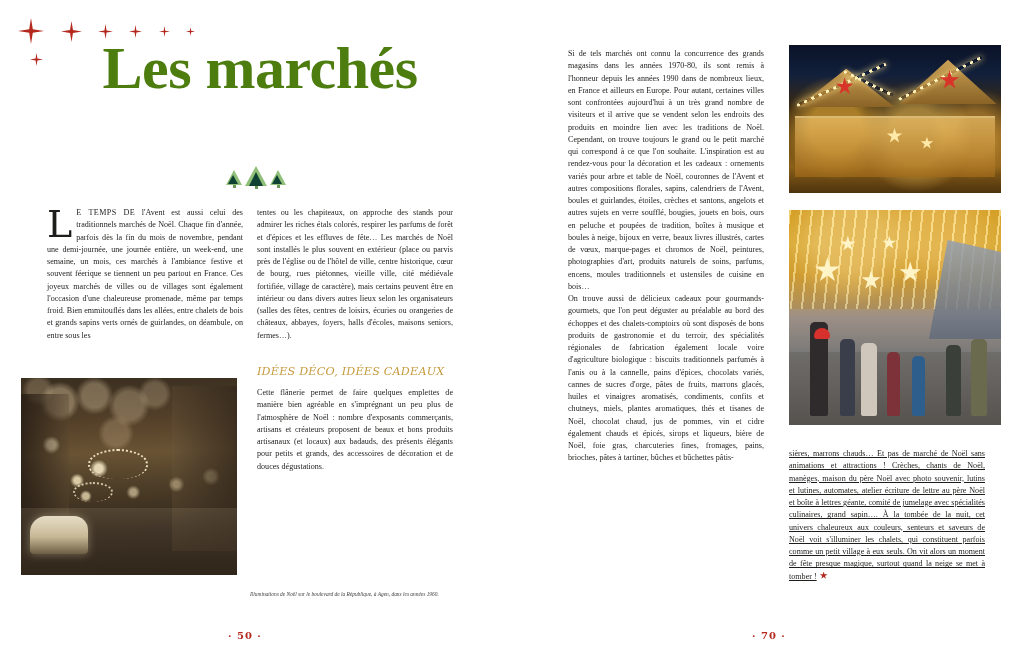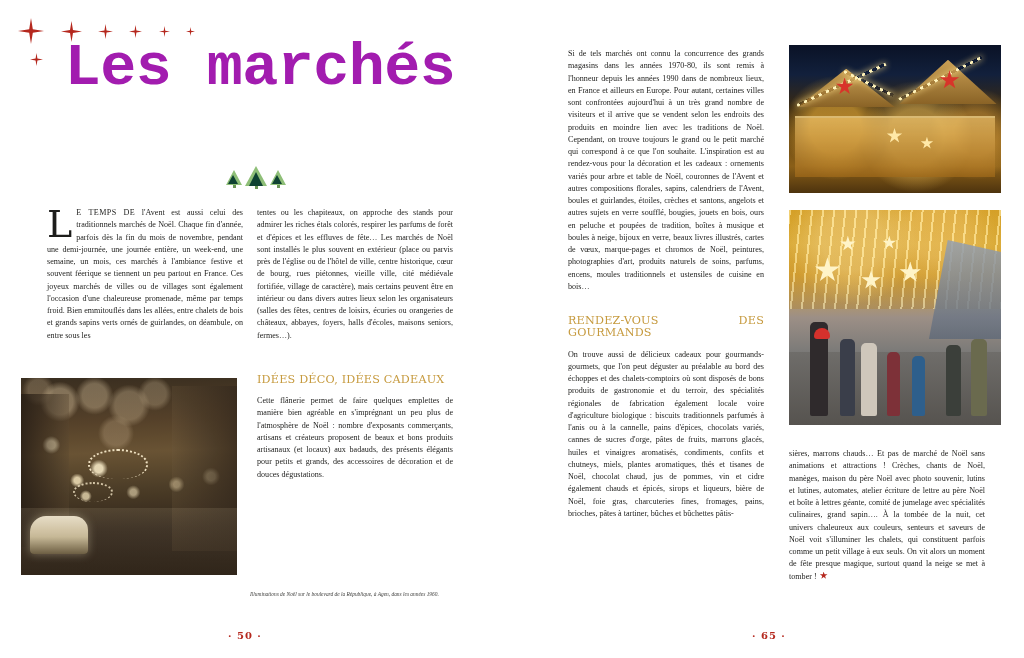--- a/index.html
+++ b/index.html
@@ -18,21 +18,21 @@
   
   .sparkles { position:absolute; left:16px; top:10px; width:230px; height:70px; }
   .spark { position:absolute; }
   .spark span { display:block; width:100%; height:100%;
     background:#b5281e;
     clip-path: polygon(50% 0%, 57% 43%, 100% 50%, 57% 57%, 50% 100%, 43% 57%, 0% 50%, 43% 43%);
   }
 
   
   .title-block { position:absolute; left:60px; top:40px; width:400px; text-align:center; }
-  .title-line { font-family:Liberation Mono, monospace; font-weight:700; color:#a21caf;
+  .title-line { font-family:Liberation Serif, serif; font-weight:700; color:#4d7c0f;
     letter-spacing:-0.5px; line-height:0.96; }
   .title-line.l1 { font-size:60px; }
   .title-line.l2 { font-size:60px; }
 
   .trees { position:absolute; left:216px; top:162px; width:80px; height:30px;
     display:flex; align-items:flex-end; justify-content:center; gap:3px; }
   .tree { position:relative; }
   .tree .crown { width:0; height:0; border-left:9px solid transparent;
      border-right:9px solid transparent; border-bottom:17px solid #8fbf78; }
   .tree .trunk { width:3px; height:3px; background:#6a9656; margin:0 auto; }
@@ -212,44 +212,43 @@
       <div class="trunk"></div>
     </div>
   </div>
 
   <div class="col" style="left:47px; top:207px; width:196px;">
     <p><span class="dropcap">L</span><span class="smallcaps">E TEMPS DE</span><span> l'Avent est aussi celui des traditionnels marchés de Noël. Chaque fin d'année, parfois dès la fin du mois de novembre, pendant une demi-journée, une journée entière, un week-end, une semaine, un mois, ces marchés à l'ambiance festive et souvent féerique se tiennent un peu partout en France. Ces joyeux marchés de villes ou de villages sont également l'occasion d'une chaleureuse promenade, même par temps froid. Bien emmitouflés dans les allées, entre chalets de bois et grands sapins verts ornés de guirlandes, on déambule, on entre sous les</span></p>
   </div>
 
   <div class="col" style="left:257px; top:207px; width:196px;">
     <p>tentes ou les chapiteaux, on approche des stands pour admirer les riches étals colorés, respirer les parfums de forêt et d'épices et les effluves de fête… Les marchés de Noël sont installés le plus souvent en extérieur (place ou parvis près de l'église ou de l'hôtel de ville, centre historique, cœur de bourg, rues piétonnes, vieille ville, cité médiévale fortifiée, village de caractère), mais certains peuvent être en intérieur ou dans divers autres lieux selon les organisateurs (salles des fêtes, centres de loisirs, écuries ou orangeries de châteaux, abbayes, foyers, halls d'écoles, maisons seniors, fermes…).</p>
-    <div class="subhead" style="margin-top:32px;">Idées déco, idées cadeaux</div>
+    <div class="subhead" style="margin-top:24px;font-style:italic;">Idées déco, idées cadeaux</div>
     <p>Cette flânerie permet de faire quelques emplettes de manière bien agréable en s'imprégnant un peu plus de l'atmosphère de Noël : nombre d'exposants commerçants, artisans et créateurs proposent de beaux et bons produits artisanaux (et locaux) aux badauds, des présents élégants pour petits et grands, des accessoires de décoration et de douces dégustations.</p>
   </div>
 
   <div class="photo photo-vintage">
     <div class="bldgL"></div>
     <div class="bldgR"></div>
     <div class="wreath"></div>
     <div class="wreath2"></div>
     <div class="street"></div>
     <div class="car"></div>
   </div>
 
   <div class="caption">Illuminations de Noël sur le boulevard de la République, à Agen, dans les années 1960.</div>
 
   <div class="folio folio-left">· 50 ·</div>
 
   <div class="col" style="left:568px; top:48px; width:196px;">
     <p>Si de tels marchés ont connu la concurrence des grands magasins dans les années 1970-80, ils sont remis à l'honneur depuis les années 1990 dans de nombreux lieux, en France et ailleurs en Europe. Pour autant, certaines villes sont confrontées aujourd'hui à un très grand nombre de visiteurs et il arrive que se vendent selon les endroits des produits en moindre lien avec les traditions de Noël. Cependant, on trouve toujours le grand ou le petit marché qui correspond à ce que l'on souhaite. L'inspiration est au rendez-vous pour la décoration et les cadeaux : ornements variés pour arbre et table de Noël, couronnes de l'Avent et autres compositions florales, sapins, calendriers de l'Avent, boules et guirlandes, étoiles, crèches et santons, angelots et autres sujets en verre soufflé, bougies, jouets en bois, ours en peluche et poupées de tradition, boîtes à musique et boules à neige, bijoux en verre, beaux livres illustrés, cartes de vœux, marque-pages et chromos de Noël, peintures, photographies d'art, produits naturels de soins, parfums, encens, moules traditionnels et ustensiles de cuisine en bois…</p>
-    <div class="subhead" style="margin-top:22px;">Rendez-vous des gourmands</div>
     <p>On trouve aussi de délicieux cadeaux pour gourmands-gourmets, que l'on peut déguster au préalable au bord des échoppes et des chalets-comptoirs où sont disposés de bons produits de gastronomie et du terroir, des spécialités régionales de fabrication également locale voire d'agriculture biologique : biscuits traditionnels parfumés à l'anis ou à la cannelle, pains d'épices, chocolats variés, cannes de sucres d'orge, pâtes de fruits, marrons glacés, huiles et vinaigres aromatisés, condiments, confits et chutneys, miels, plantes aromatiques, thés et tisanes de Noël, chocolat chaud, jus de pommes, vin et cidre également chauds et épicés, sirops et liqueurs, bière de Noël, foie gras, charcuteries fines, fromages, pains, brioches, pâtes à tartiner, bûches et bûchettes pâtis-</p>
   </div>
 
-  <div class="col" style="left:789px; top:448px; width:196px;">
+  <div class="col" style="left:789px; top:448px; width:196px;text-decoration:underline;">
     <p><span>sières, marrons chauds… Et pas de marché de Noël sans animations et attractions ! Crèches, chants de Noël, manèges, maison du père Noël avec photo souvenir, lutins et lutines, automates, atelier écriture de lettre au père Noël et boîte à lettres géante, comité de jumelage avec spécialités culinaires, grand sapin…. À la tombée de la nuit, cet univers chaleureux aux couleurs, senteurs et saveurs de Noël voit s'illuminer les chalets, qui constituent parfois comme un petit village à eux seuls. On vit alors un moment de fête presque magique, surtout quand la neige se met à tomber !</span><span class="endstar"></span></p>
   </div>
 
   <div class="photo photo-chalet">
     <div class="roofA"></div>
     <div class="roofB"></div>
     <div class="lightsA"></div>
     <div class="lightsA2"></div>
     <div class="lightsB"></div>
     <div class="stall"></div>
@@ -271,15 +270,15 @@
     <div class="person" style="left:10%; width:18px; height:44%; background:#2f2a2c;"></div>
     <div class="person" style="left:24%; width:15px; height:36%; background:#3a3e4a;"></div>
     <div class="person" style="left:34%; width:16px; height:34%; background:#cfc7bb;"></div>
     <div class="person" style="left:46%; width:13px; height:30%; background:#7d3138;"></div>
     <div class="person" style="left:58%; width:13px; height:28%; background:#2e5f8c;"></div>
     <div class="person" style="left:74%; width:15px; height:33%; background:#3b3f3a;"></div>
     <div class="person" style="left:86%; width:16px; height:36%; background:#6a6a4e;"></div>
     <div class="hatred"></div>
   </div>
 
-  <div class="folio folio-right">· 65 ·</div>
+  <div class="folio folio-right">· 70 ·</div>
 
 </div>
 
 </body></html>

